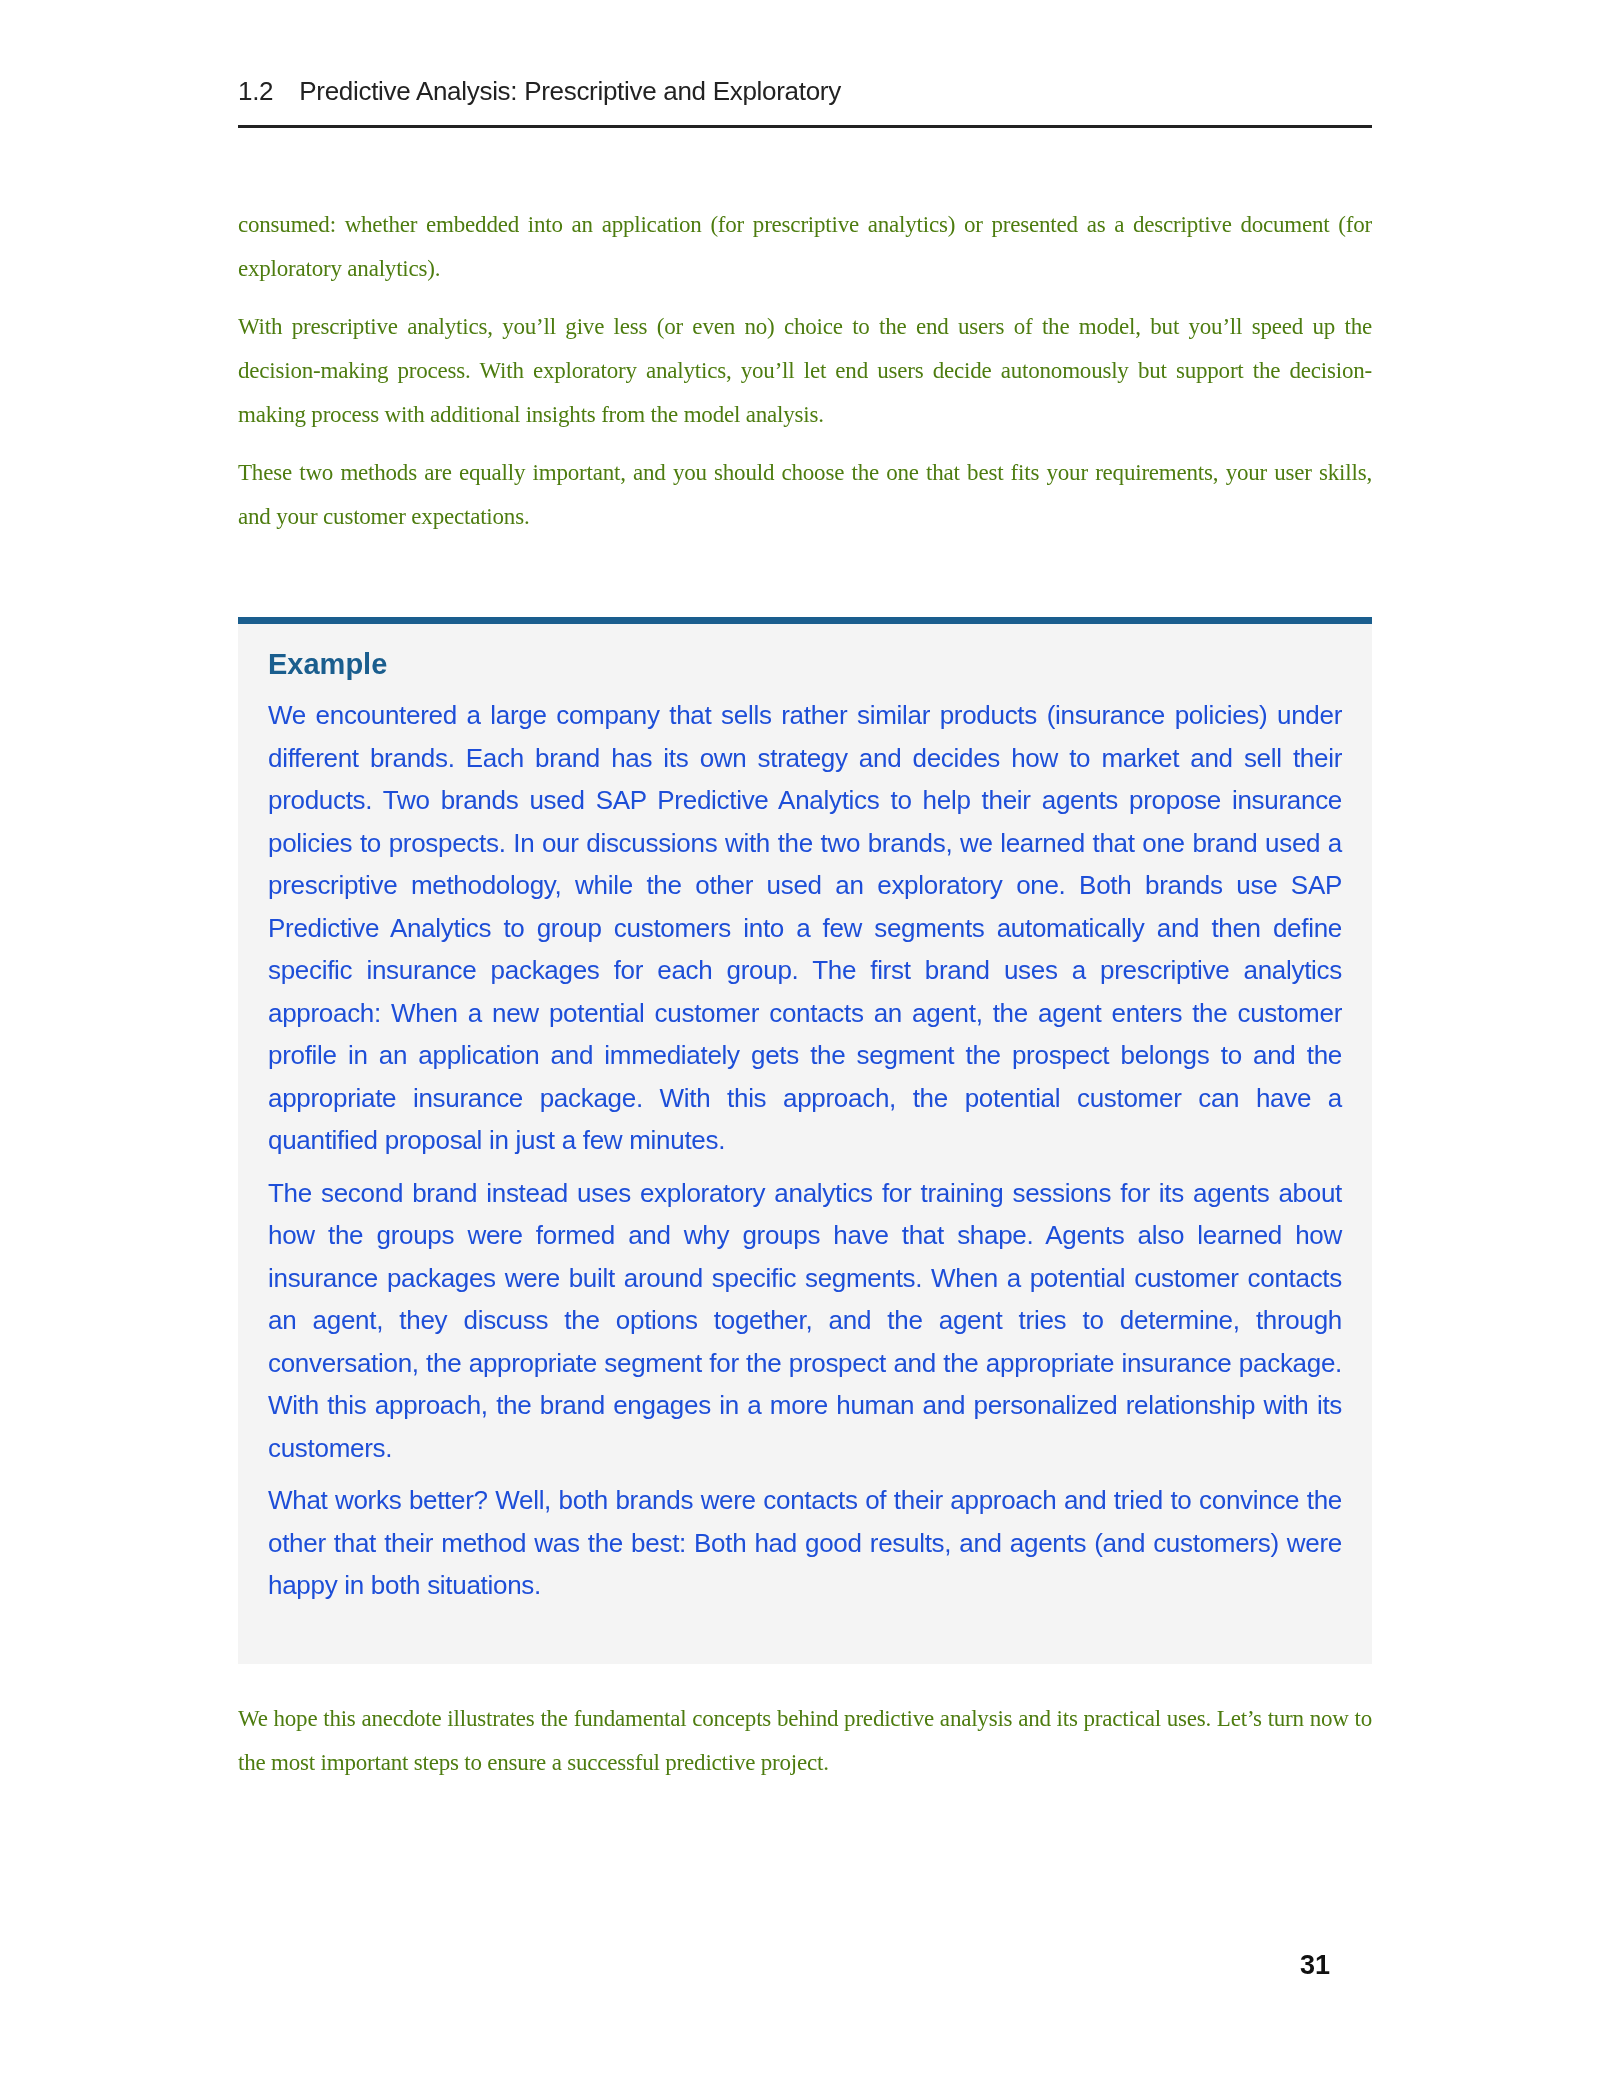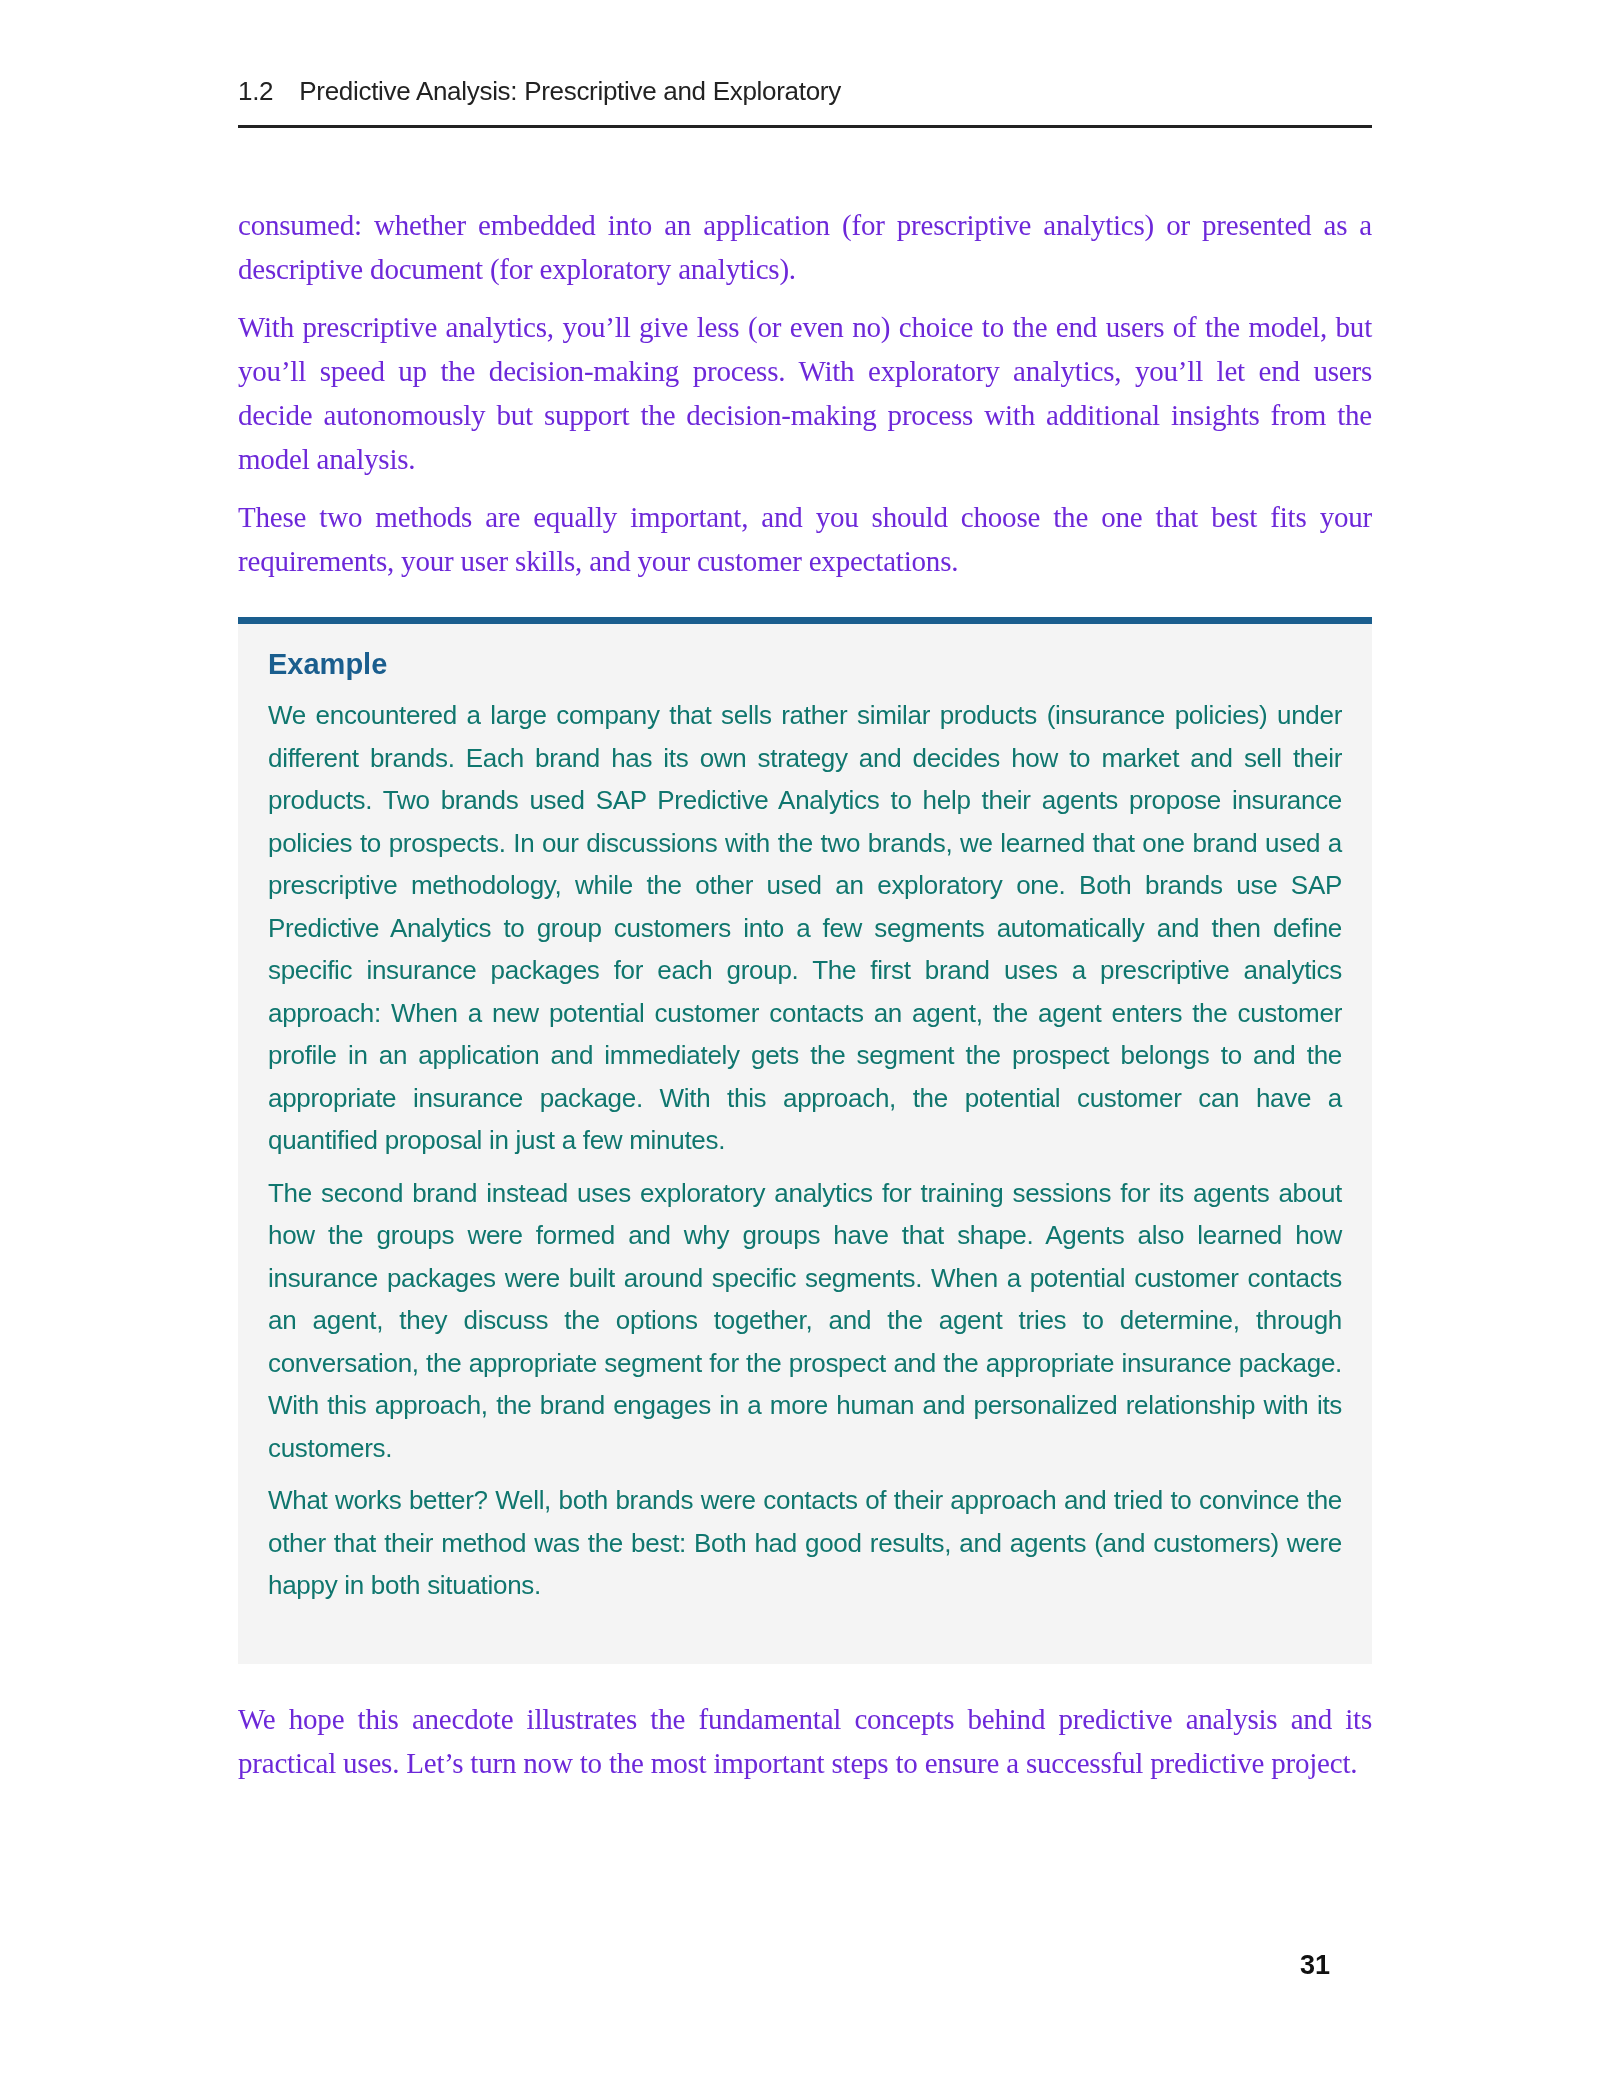--- a/index.html
+++ b/index.html
@@ -9,37 +9,37 @@
       position: absolute; left: 238px; top: 76px; width: 1134px;
       text-align: left; font-family: "Liberation Sans", sans-serif;
       font-size: 26px; color: #222; letter-spacing: -0.3px;
     }
     .running-head .num { margin-right: 26px; }
     .head-rule {
       position: absolute; left: 238px; top: 125px; width: 1134px; height: 3px; background: #222;
     }
     .body-text {
       position: absolute; left: 238px; width: 1134px;
-      font-family: "Liberation Serif", serif; font-size: 29px; line-height: 44px;
-      color: #6d28d9; text-align: justify; letter-spacing: -0.2px;
+      font-family: "Liberation Serif", serif; font-size: 23px; line-height: 44px;
+      color: #4d7c0f; text-align: justify; letter-spacing: -0.2px;
     }
     .body-text p { margin: 0 0 14px 0; }
     .example-box {
       position: absolute; left: 238px; top: 617px; width: 1134px; height: 1047px;
       background: #f4f4f4; border-top: 7px solid #1a5e8e; box-sizing: border-box;
     }
     .example-title {
       position: absolute; left: 30px; top: 24px;
       font-family: "Liberation Sans", sans-serif; font-size: 29px; font-weight: bold;
       color: #1a5e8e;
     }
     .example-body {
       position: absolute; left: 30px; top: 70px; width: 1074px;
       font-family: "Liberation Sans", sans-serif; font-size: 26px; line-height: 42.5px;
-      color: #0f766e; text-align: justify; letter-spacing: -0.3px;
+      color: #1d4ed8; text-align: justify; letter-spacing: -0.3px;
     }
     .example-body p { margin: 0 0 10px 0; }
     .page-number {
       position: absolute; left: 1300px; top: 1950px; width: 72px; text-align: left;
       font-family: "Liberation Sans", sans-serif; font-size: 27px; font-weight: bold; color: #111;
     }
   </style>
 </head>
 <body>
 

